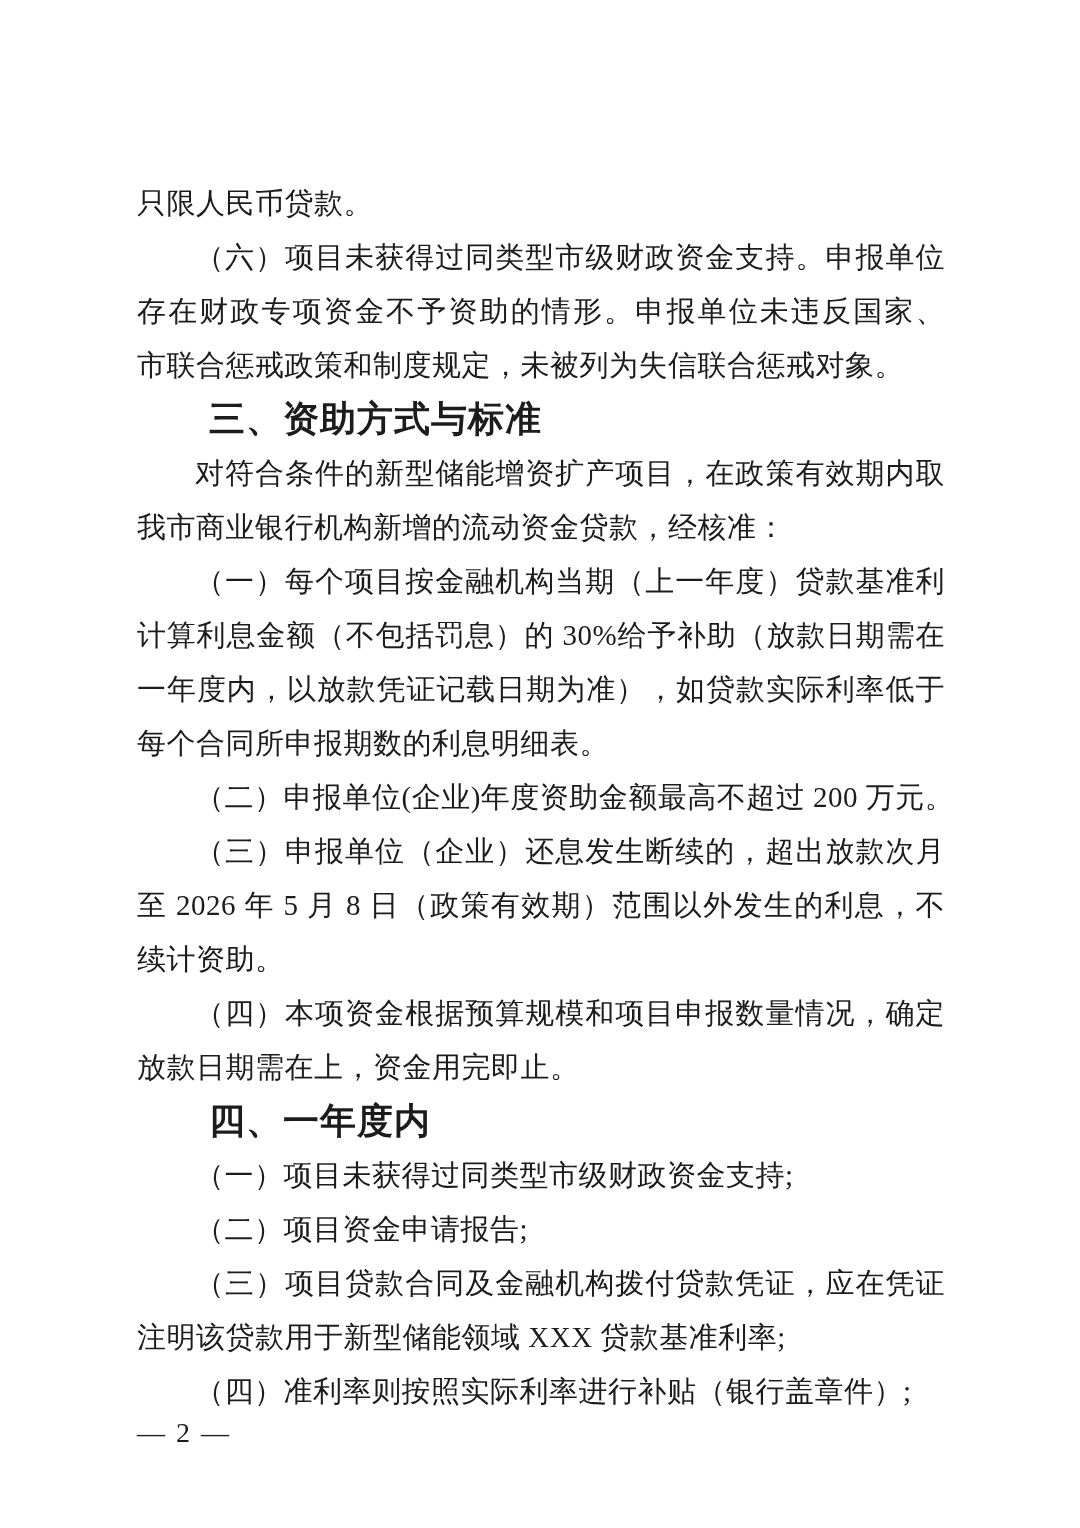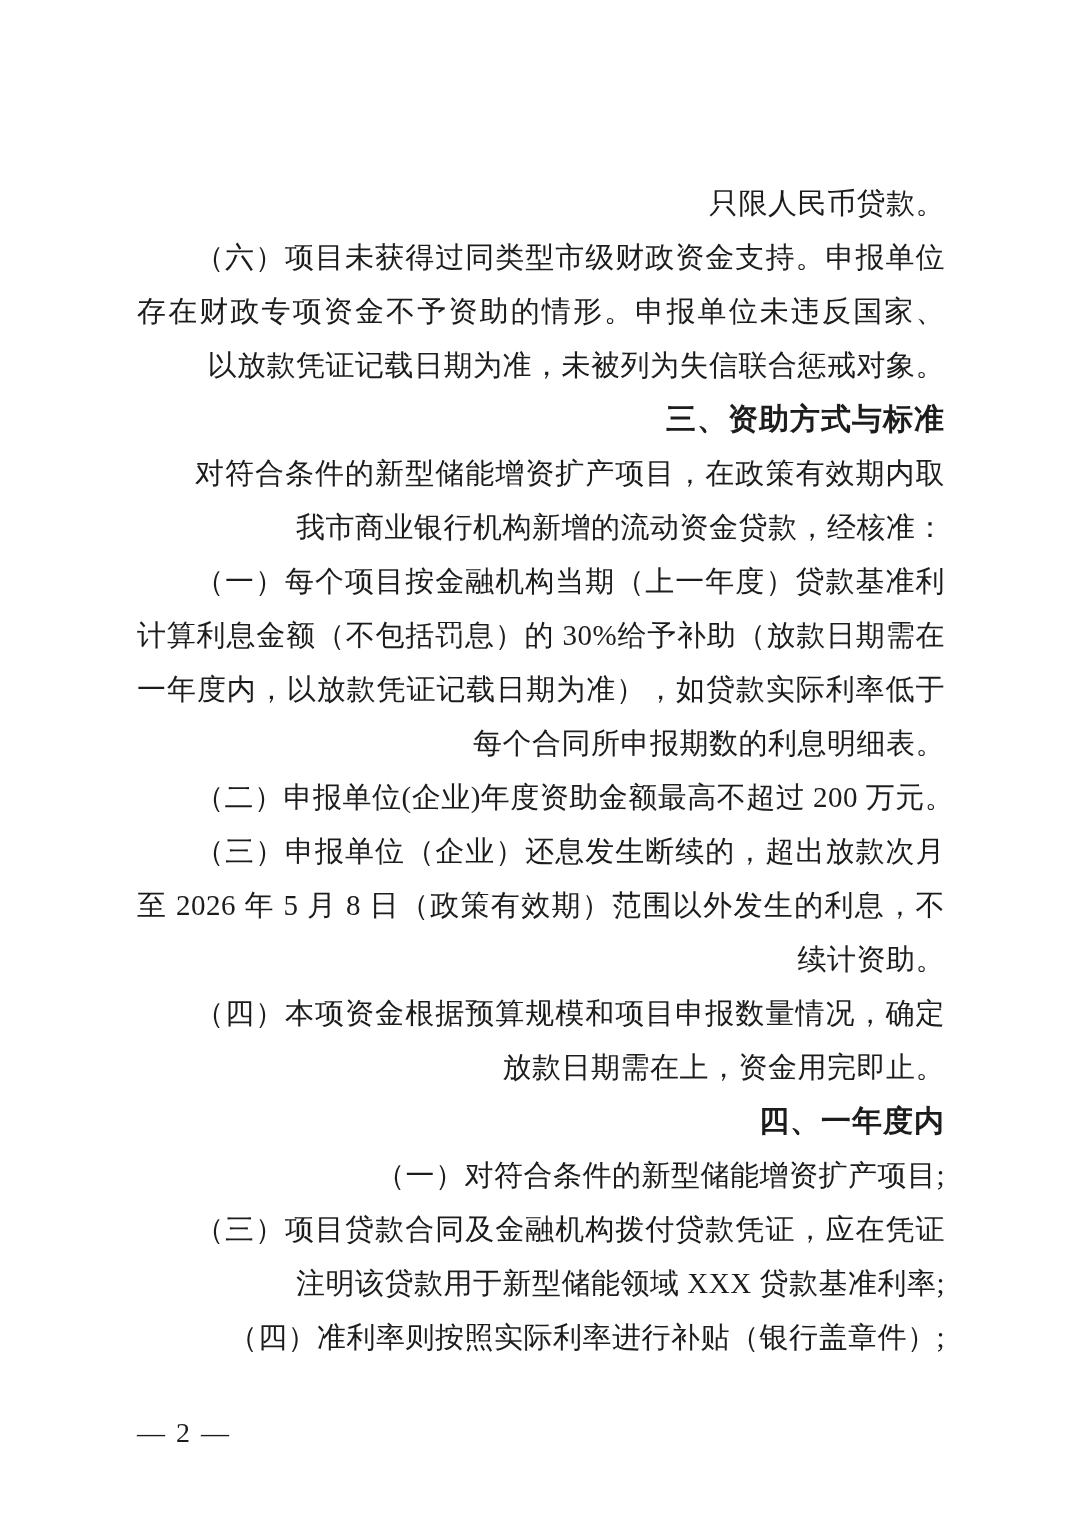--- a/index.html
+++ b/index.html
@@ -22,36 +22,36 @@
     top: 176px;
     width: 808px;
   }
   .line {
     height: 54px;
     line-height: 54px;
     font-size: 29px;
     letter-spacing: 0.5px;
     overflow: hidden;
     white-space: nowrap;
-    text-align: right;
+    text-align: left;
     color: #1c1c1c;
   }
   .line.fill {
     white-space: normal;
     text-align: justify;
     text-align-last: justify;
     text-justify: inter-character;
   }
   .line.ind {
     text-indent: 2em;
   }
   .line.head {
     font-family: "Liberation Sans", "DejaVu Sans", sans-serif;
     font-weight: bold;
-    font-size: 30px;
+    font-size: 36px;
     letter-spacing: 1px;
   }
   .footer {
     position: absolute;
     left: 137px;
     top: 1406px;
     height: 54px;
     line-height: 54px;
     font-size: 28px;
     color: #1c1c1c;
@@ -59,34 +59,35 @@
   }
 </style>
 </head>
 <body>
 
 <div class="page">
   <div class="content">
     <div class="line">只限人民币贷款。</div>
     <div class="line ind fill">（六）项目未获得过同类型市级财政资金支持。申报单位不</div>
     <div class="line fill">存在财政专项资金不予资助的情形。申报单位未违反国家、省、</div>
-    <div class="line">以放款凭证记载日期为准，未被列为失信联合惩戒对象。</div>
+    <div class="line">市联合惩戒政策和制度规定，未被列为失信联合惩戒对象。</div>
     <div class="line ind head">三、资助方式与标准</div>
     <div class="line ind fill">对符合条件的新型储能增资扩产项目，在政策有效期内取得</div>
     <div class="line">我市商业银行机构新增的流动资金贷款，经核准：</div>
     <div class="line ind fill">（一）每个项目按金融机构当期（上一年度）贷款基准利率</div>
     <div class="line fill">计算利息金额（不包括罚息）的 30%给予补助（放款日期需在上</div>
     <div class="line fill">一年度内，以放款凭证记载日期为准），如贷款实际利率低于基</div>
     <div class="line">每个合同所申报期数的利息明细表。</div>
     <div class="line ind">（二）申报单位(企业)年度资助金额最高不超过 200 万元。</div>
     <div class="line ind fill">（三）申报单位（企业）还息发生断续的，超出放款次月起</div>
     <div class="line fill">至 2026 年 5 月 8 日（政策有效期）范围以外发生的利息，不予</div>
     <div class="line">续计资助。</div>
     <div class="line ind fill">（四）本项资金根据预算规模和项目申报数量情况，确定最</div>
     <div class="line">放款日期需在上，资金用完即止。</div>
     <div class="line ind head">四、一年度内</div>
-    <div class="line ind">（一）对符合条件的新型储能增资扩产项目;</div>
+    <div class="line ind">（一）项目未获得过同类型市级财政资金支持;</div>
+    <div class="line ind">（二）项目资金申请报告;</div>
     <div class="line ind fill">（三）项目贷款合同及金融机构拨付贷款凭证，应在凭证上</div>
     <div class="line">注明该贷款用于新型储能领域 XXX 贷款基准利率;</div>
     <div class="line ind">（四）准利率则按照实际利率进行补贴（银行盖章件）;</div>
   </div>
   <div class="footer">— 2 —</div>
 </div>
 
 </body></html>

